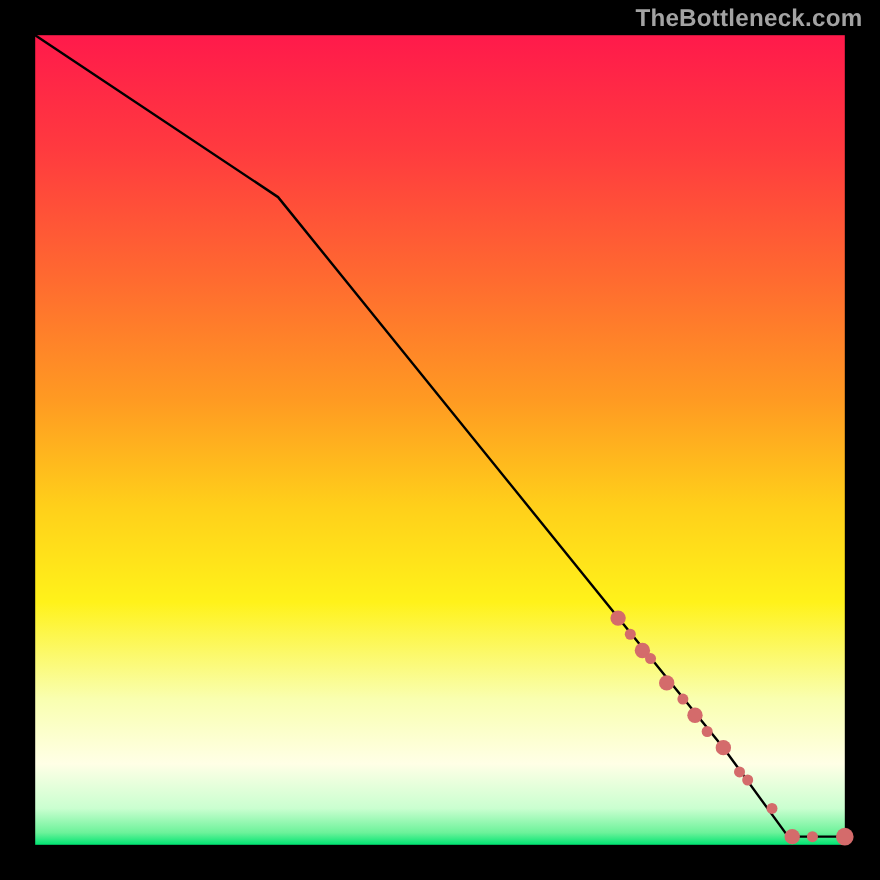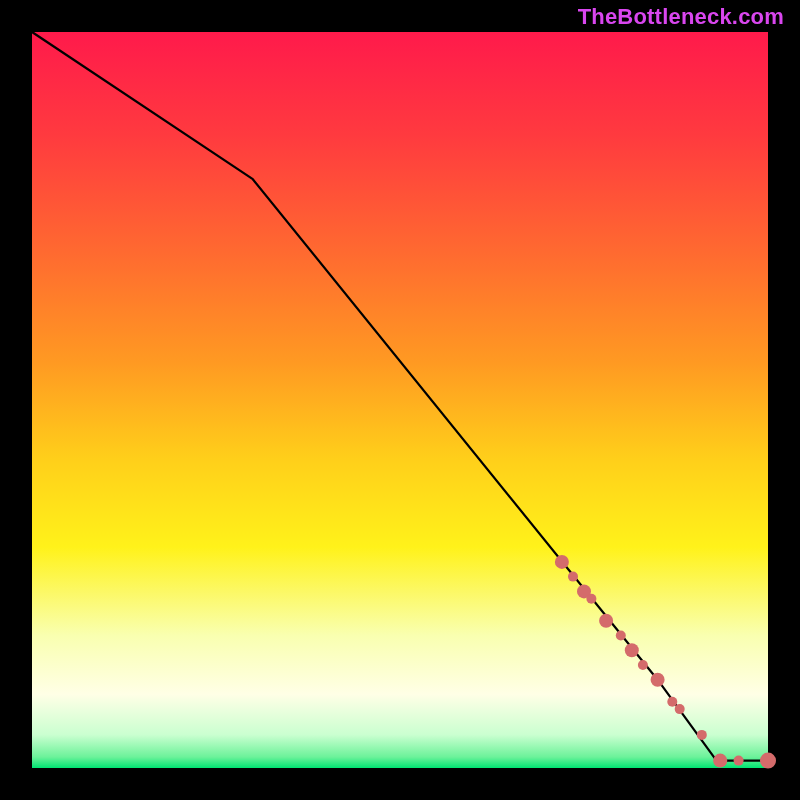--- a/index.html
+++ b/index.html
@@ -14,21 +14,21 @@
   .frame {
     position: relative;
     width: 800px;
     height: 800px;
     background: #000;
   }
   .watermark {
     position: absolute;
     top: 4px;
     right: 16px;
-    color: #d946ef;
+    color: #a3a3a3;
     font-size: 22px;
     font-weight: 600;
     letter-spacing: 0.2px;
     user-select: none;
   }
   .plot {
     position: absolute;
     left: 32px;
     top: 32px;
     width: 736px;

